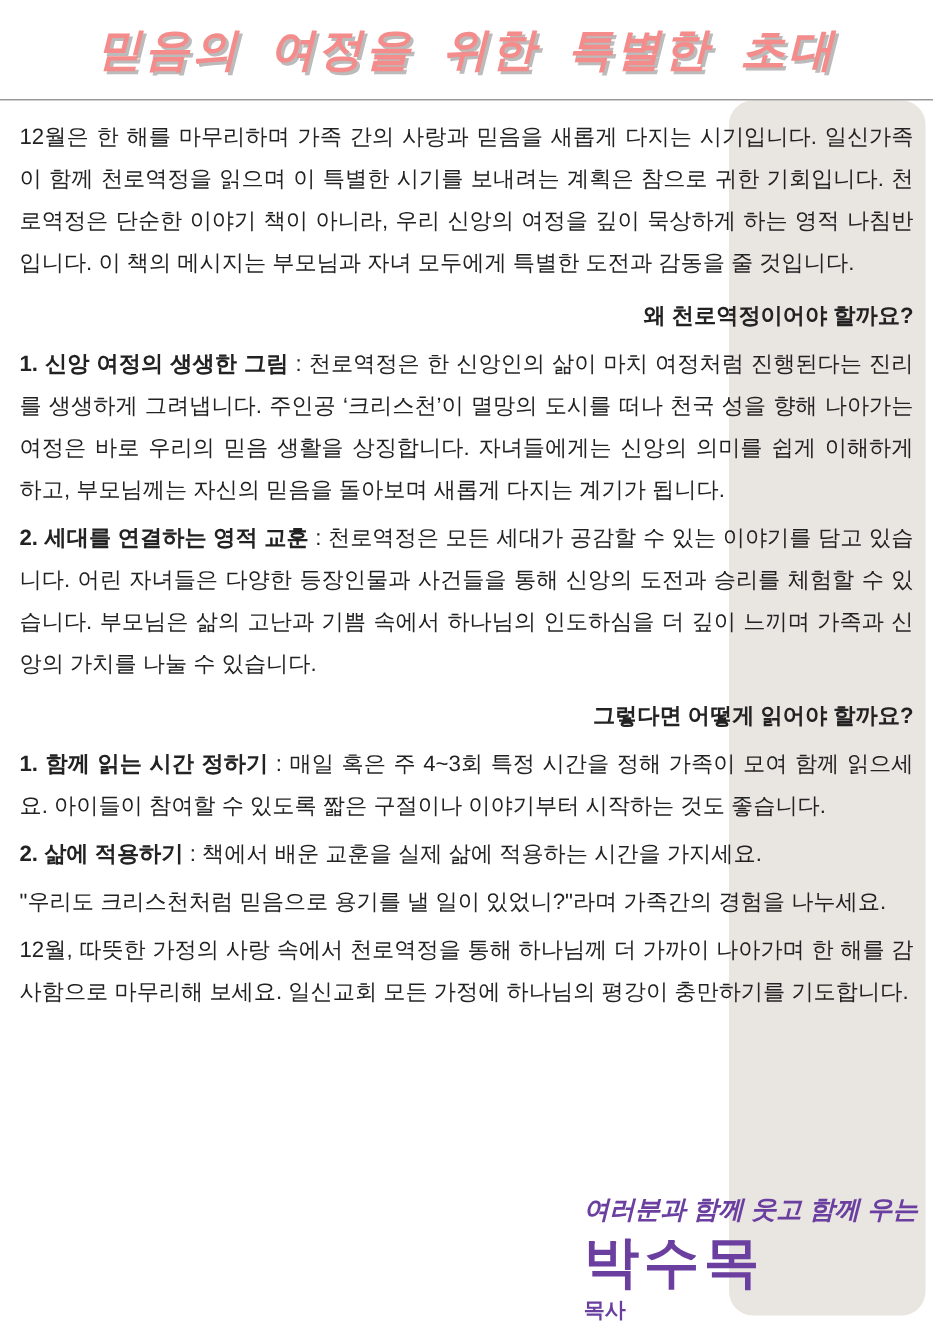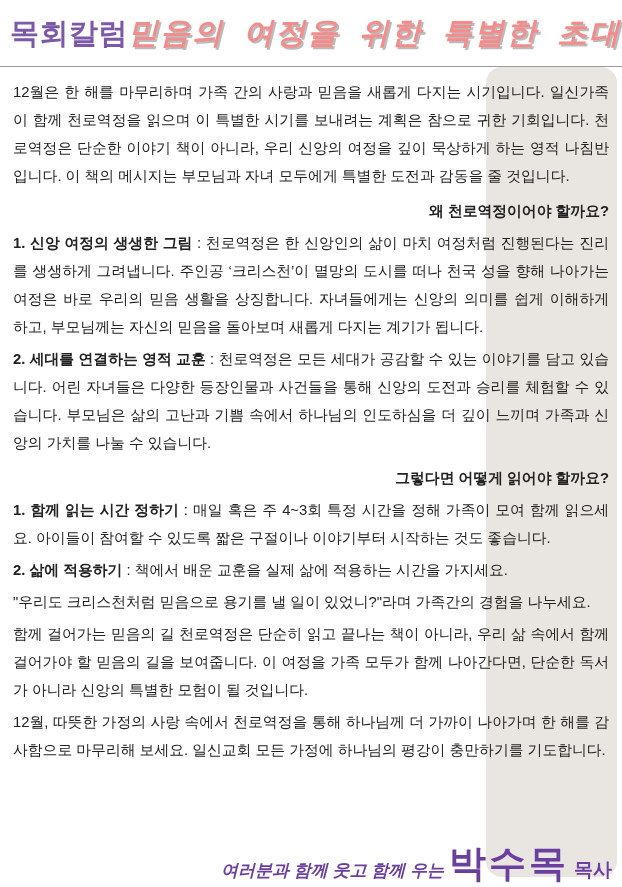--- a/index.html
+++ b/index.html
@@ -74,46 +74,46 @@
   .signature {
     position: absolute;
     right: 10px;
     bottom: 4px;
     z-index: 2;
     display: flex;
     align-items: baseline;
     gap: 5px;
     color: var(--signature-purple, #6A3FA0);
     white-space: nowrap;
+    flex-direction: column;
   }
   .sig-tagline {
     font-style: italic;
     font-weight: 700;
     font-size: 17px;
   }
   .sig-name {
     font-weight: 800;
     font-size: 37px;
     letter-spacing: 3px;
     line-height: 1;
   }
   .sig-title {
     font-weight: 700;
-    font-size: 19px;
+    font-size: 14px;
   }
 </style>
 </head>
 <body>
 
 <div class="page">
 
   <div class="bg-shape"></div>
 
   <div class="header">
-    <span class="masthead">목회칼럼</span>
     <span class="title">믿음의 여정을 위한 특별한 초대</span>
   </div>
 
   <hr class="rule">
 
   <div class="article">
 
     <p>12월은 한 해를 마무리하며 가족 간의 사랑과 믿음을 새롭게 다지는 시기입니다. 일신가족이 함께 천로역정을 읽으며 이 특별한 시기를 보내려는 계획은 참으로 귀한 기회입니다. 천로역정은 단순한 이야기 책이 아니라, 우리 신앙의 여정을 깊이 묵상하게 하는 영적 나침반입니다. 이 책의 메시지는 부모님과 자녀 모두에게 특별한 도전과 감동을 줄 것입니다.</p>
 
     <p class="heading">왜 천로역정이어야 할까요?</p>
@@ -125,21 +125,20 @@
 
     <p class="heading">그렇다면 어떻게 읽어야 할까요?</p>
 
     <p><span class="item-label">1. 함께 읽는 시간 정하기</span><span> : 매일 혹은 주 4~3회 특정 시간을 정해 가족이 모여 함께 읽으세요. 아이들이 참여할 수 있도록 짧은 구절이나 이야기부터 시작하는 것도 좋습니다.</span></p>
 
 
     <p><span class="item-label">2. 삶에 적용하기</span><span> : 책에서 배운 교훈을 실제 삶에 적용하는 시간을 가지세요.</span></p>
 
     <p><span class="item-label"></span><span>"우리도 크리스천처럼 믿음으로 용기를 낼 일이 있었니?"라며 가족간의 경험을 나누세요.</span></p>
 
-    <p><span class="item-label"></span><span>함께 걸어가는 믿음의 길 천로역정은 단순히 읽고 끝나는 책이 아니라, 우리 삶 속에서 함께 걸어가야 할 믿음의 길을 보여줍니다. 이 여정을 가족 모두가 함께 나아간다면, 단순한 독서가 아니라 신앙의 특별한 모험이 될 것입니다.</span></p>
 
     <p><span class="item-label"></span><span>12월, 따뜻한 가정의 사랑 속에서 천로역정을 통해 하나님께 더 가까이 나아가며 한 해를 감사함으로 마무리해 보세요. 일신교회 모든 가정에 하나님의 평강이 충만하기를 기도합니다.</span></p>
 
   </div>
 
   <div class="signature">
     <span class="sig-tagline">여러분과 함께 웃고 함께 우는</span>
     <span class="sig-name">박수목</span>
     <span class="sig-title">목사</span>
   </div>

